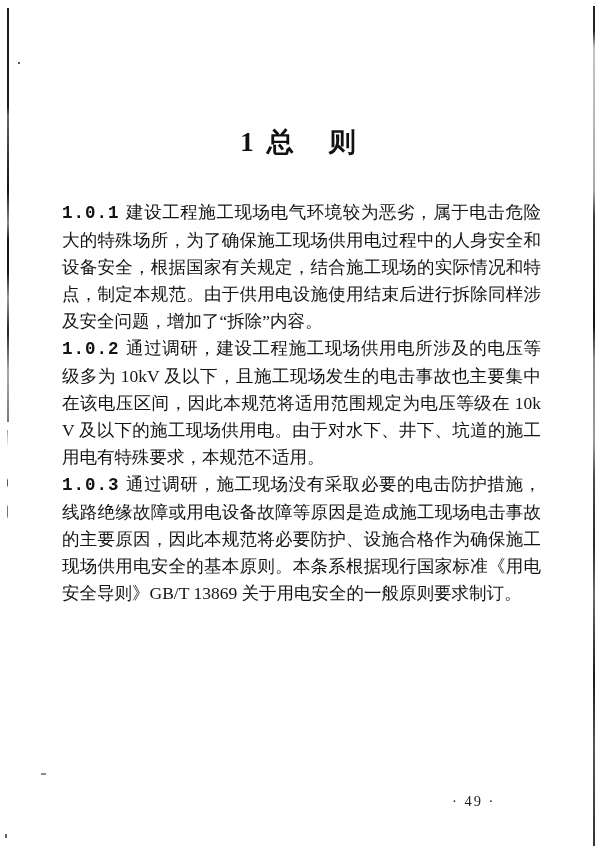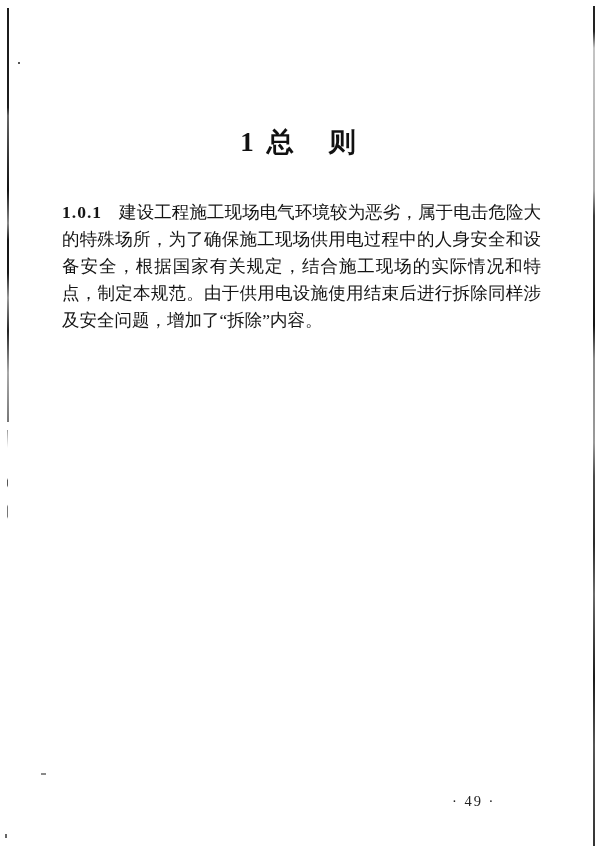--- a/index.html
+++ b/index.html
@@ -88,22 +88,23 @@
     font-size: 17.5px;
     line-height: 27px;
     text-align: justify;
     text-align-last: left;
     text-justify: inter-character;
     word-break: break-all;
     color: #141414;
   }
   .clause-number {
     font-weight: bold;
-    margin-right: 17px;
+    margin-right: 6px;
     letter-spacing: 1px;
+    font-family: Liberation Mono, monospace;
   }
   .page-number {
     position: absolute;
     top: 793px;
     left: 452px;
     width: 66px;
     font-size: 14.5px;
     letter-spacing: 2px;
     color: #222;
   }
@@ -119,17 +120,19 @@
   <div class="speck-1"></div>
   <div class="speck-2"></div>
   <div class="speck-3"></div>
 
   <div class="chapter-title">
     <span class="chapter-number">1</span><span class="chapter-name">总　则</span>
   </div>
 
   <div class="clauses">
     <p class="clause"><span class="clause-number">1.0.1</span><span class="clause-text">建设工程施工现场电气环境较为恶劣，属于电击危险大的特殊场所，为了确保施工现场供用电过程中的人身安全和设备安全，根据国家有关规定，结合施工现场的实际情况和特点，制定本规范。由于供用电设施使用结束后进行拆除同样涉及安全问题，增加了“拆除”内容。</span></p>
+    <p class="clause"><span class="clause-number">1.0.2</span><span class="clause-text">通过调研，建设工程施工现场供用电所涉及的电压等级多为 10kV 及以下，且施工现场发生的电击事故也主要集中在该电压区间，因此本规范将适用范围规定为电压等级在 10kV 及以下的施工现场供用电。由于对水下、井下、坑道的施工用电有特殊要求，本规范不适用。</span></p>
+    <p class="clause"><span class="clause-number">1.0.3</span><span class="clause-text">通过调研，施工现场没有采取必要的电击防护措施，线路绝缘故障或用电设备故障等原因是造成施工现场电击事故的主要原因，因此本规范将必要防护、设施合格作为确保施工现场供用电安全的基本原则。本条系根据现行国家标准《用电安全导则》GB/T 13869 关于用电安全的一般原则要求制订。</span></p>
   </div>
 
   <div class="page-number">· 49 ·</div>
 
 </div>
 
 </body></html>

